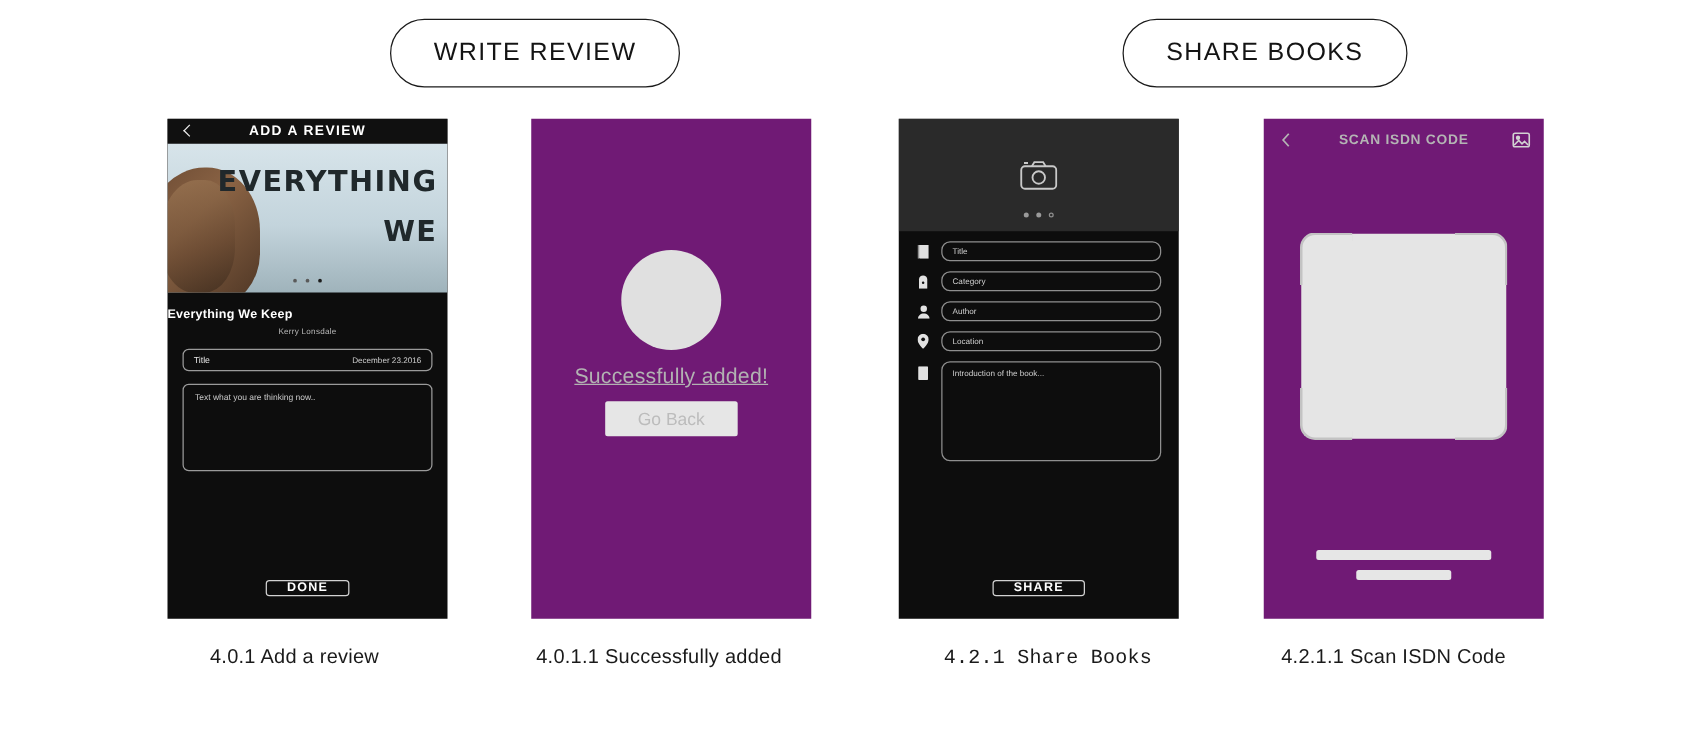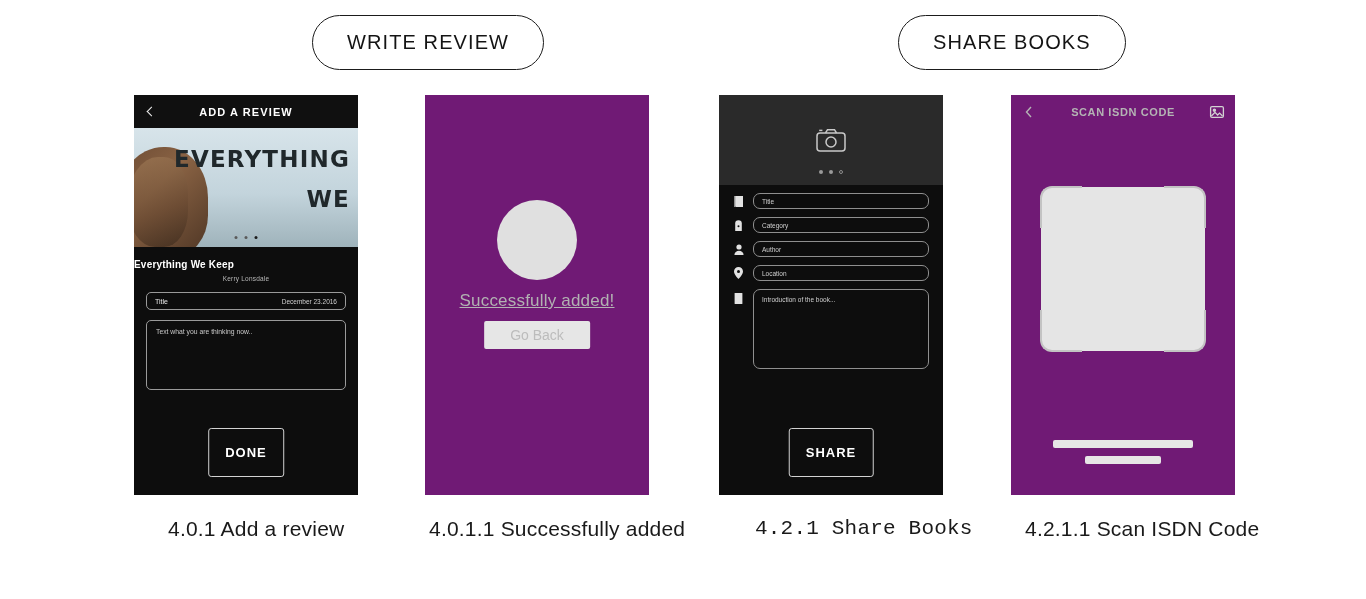--- a/index.html
+++ b/index.html
@@ -33,38 +33,38 @@
   
   .gallery { position: relative; height: 470px; }
   .shot { position: absolute; top: 0; }
   .shot .frame {
     width: 224px; height: 400px;
     overflow: hidden;
     position: relative;
   }
   .caption {
     margin-top: 22px;
-    font-size: 21px;
+    font-size: 16px;
     color: #1a1a1a;
     letter-spacing: .2px;
     white-space: nowrap;
   }
   .s1 { left: 134px; }
   .s2 { left: 425px; }
   .s3 { left: 719px; }
   .s4 { left: 1011px; }
   .s1 .caption { padding-left: 34px; }
   .s2 .caption { padding-left: 4px; }
   .s3 .caption { padding-left: 36px; font-family: Liberation Mono, monospace; }
   .s4 .caption { padding-left: 14px; }
 
   
   .dark { background: #0d0d0d; color: #ffffff; }
   .d-header {
-    height: 33px; background: #101010;
+    height: 20px; background: #101010;
     display: flex; align-items: center;
     padding: 0 10px;
     position: relative;
   }
   .d-header .title {
     flex: 1; text-align: center;
     font-size: 11px; font-weight: 700;
     letter-spacing: 1.1px;
   }
   .chev {
@@ -148,22 +148,22 @@
     padding: 7px 9px;
     font-size: 6.8px;
     color: #c9c9c9;
     cursor: text;
   }
   .d-btn {
     position: absolute; left: 50%; bottom: 18px;
     transform: translateX(-50%);
     border: 1px solid #d2d2d2;
     border-radius: 3px;
-    padding: 16px 16px;
-    font-size: 13px; font-weight: 700;
+    padding: 0 16px;
+    font-size: 10px; font-weight: 700;
     letter-spacing: 1px;
     color: #ffffff; cursor: pointer;
   }
 
   
   .cam-area {
     height: 90px; background: #2a2a2a;
     display: flex; flex-direction: column;
     align-items: center; justify-content: center;
     position: relative;

